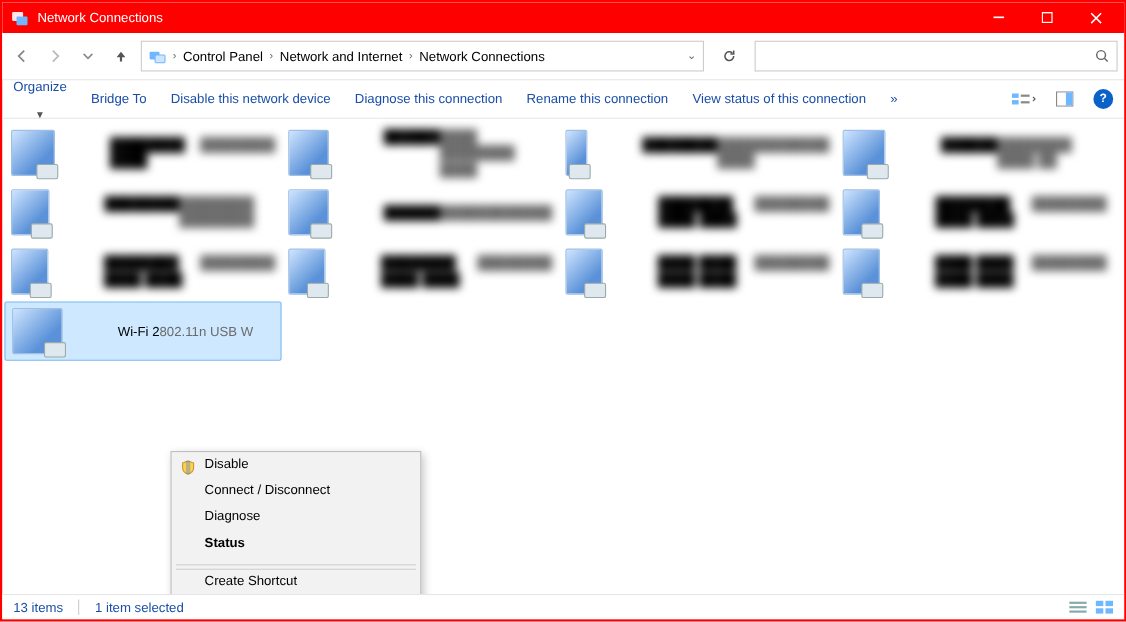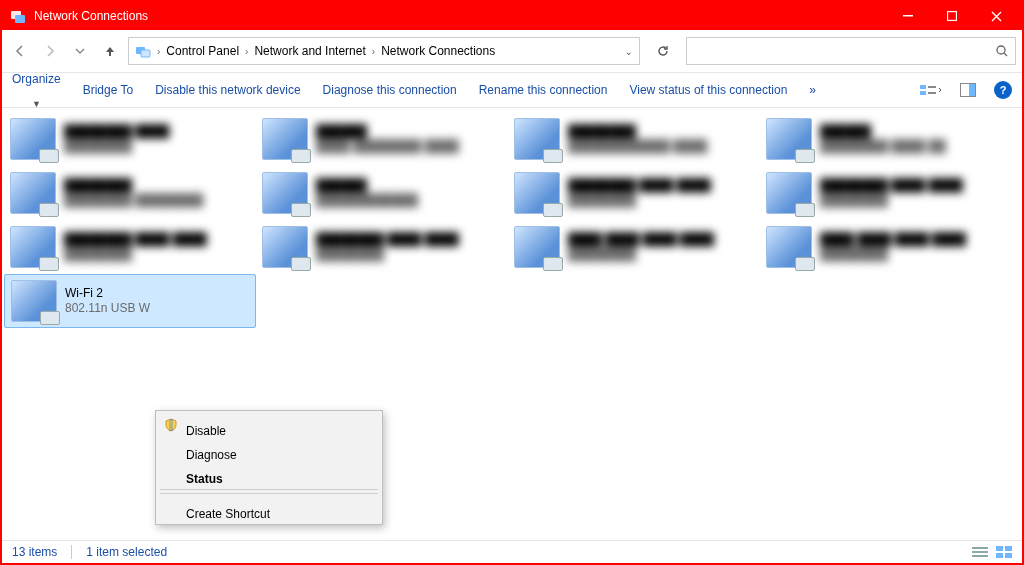--- a/index.html
+++ b/index.html
@@ -31,28 +31,28 @@
   .help-badge { width: 18px; height: 18px; border-radius: 50%; background: #0a62c9; color: #fff; display: flex; align-items: center; justify-content: center; font-weight: bold; font-size: 11px; }
 
   
   .content { position: relative; height: calc(100% - 28px - 34px - 34px - 22px); overflow: hidden; padding: 4px 2px; }
   .tilegrid { display: flex; flex-wrap: wrap; }
   .tile { width: 252px; height: 54px; display: flex; align-items: center; padding: 3px 6px; box-sizing: border-box; gap: 8px; }
   .tile.selected { background: #cde8ff; border: 1px solid #7bb7f0; border-radius: 2px; }
   .tile .thumb { width: 44px; height: 40px; background: linear-gradient(135deg,#cfe5ff,#5a91d8 70%); border: 1px solid #9fbfe6; border-radius: 2px; position: relative; }
   .tile .thumb::after { content:""; position:absolute; right:-4px; bottom:-4px; width:18px; height:12px; background:#dfe8ef; border:1px solid #9aa; border-radius:2px; }
   .tile.blur .txt { filter: blur(4px); color:#8aa0bd; }
-  .tile .txt { display:flex; flex-direction:column; line-height:1.25; }
+  .tile .txt { display:flex; flex-direction:row; line-height:1.25;margin-left:42px; }
   .tile .name { color: #000; }
   .tile .line2 { color: #25a325; }
   .tile .line3 { color: #6b6b6b; }
 
   
   .ctxmenu { position: absolute; left: 153px; top: 302px; width: 222px; background: #f2f2f2; border: 1px solid #bfbfbf; box-shadow: 2px 3px 8px rgba(0,0,0,.25); padding: 3px 2px; }
-  .ctxmenu .mi { height: 24px; display: flex; align-items: flex-end; padding: 0 10px 0 28px; position: relative; font-size: 12px; }
+  .ctxmenu .mi { height: 24px; display: flex; align-items: flex-start; padding: 0 10px 0 28px; position: relative; font-size: 12px; }
   .ctxmenu .mi.bold { font-weight: 600; }
   .ctxmenu .sep { height: 1px; background: #cfcfcf; margin: 3px 2px; }
   .ctxmenu .shield { position:absolute; left:6px; top:4px; width:14px; height:14px; }
 
   
   .statusbar { position:absolute; bottom:0; left:0; right:0; height: 22px; border-top: 1px solid #e6e6e6; display: flex; align-items: center; padding: 0 10px; gap: 14px; color: #1a4ea8; background:#fff;margin-top:24px; }
   .statusbar .sep-v { width:1px; height:14px; background:#ccc; }
   .statusbar .rightarea { margin-left:auto; display:flex; align-items:center; gap:8px; color:#555; }
 
   
@@ -273,20 +273,23 @@
     <div class="mi">
       <span class="shield">
           <svg width="14" height="14" viewBox="0 0 14 14">
             <path d="M7 1l5 2v4c0 3-2.2 5.2-5 6C4.2 12.2 2 10 2 7V3l5-2z" fill="#ffd24d" stroke="#c9972a"></path>
             <path d="M7 1v12" stroke="#3a77d6" stroke-width="4" opacity=".35"></path>
           </svg>
         </span>
       <span>Disable</span>
     </div>
     <div class="mi">
+        <span>Connect / Disconnect</span>
+      </div>
+    <div class="mi">
         <span>Diagnose</span>
       </div>
     <div class="mi bold">
         <span>Status</span>
       </div>
     <div class="sep"></div>
     <div class="sep"></div>
     <div class="mi">
         <span>Create Shortcut</span>
       </div>

